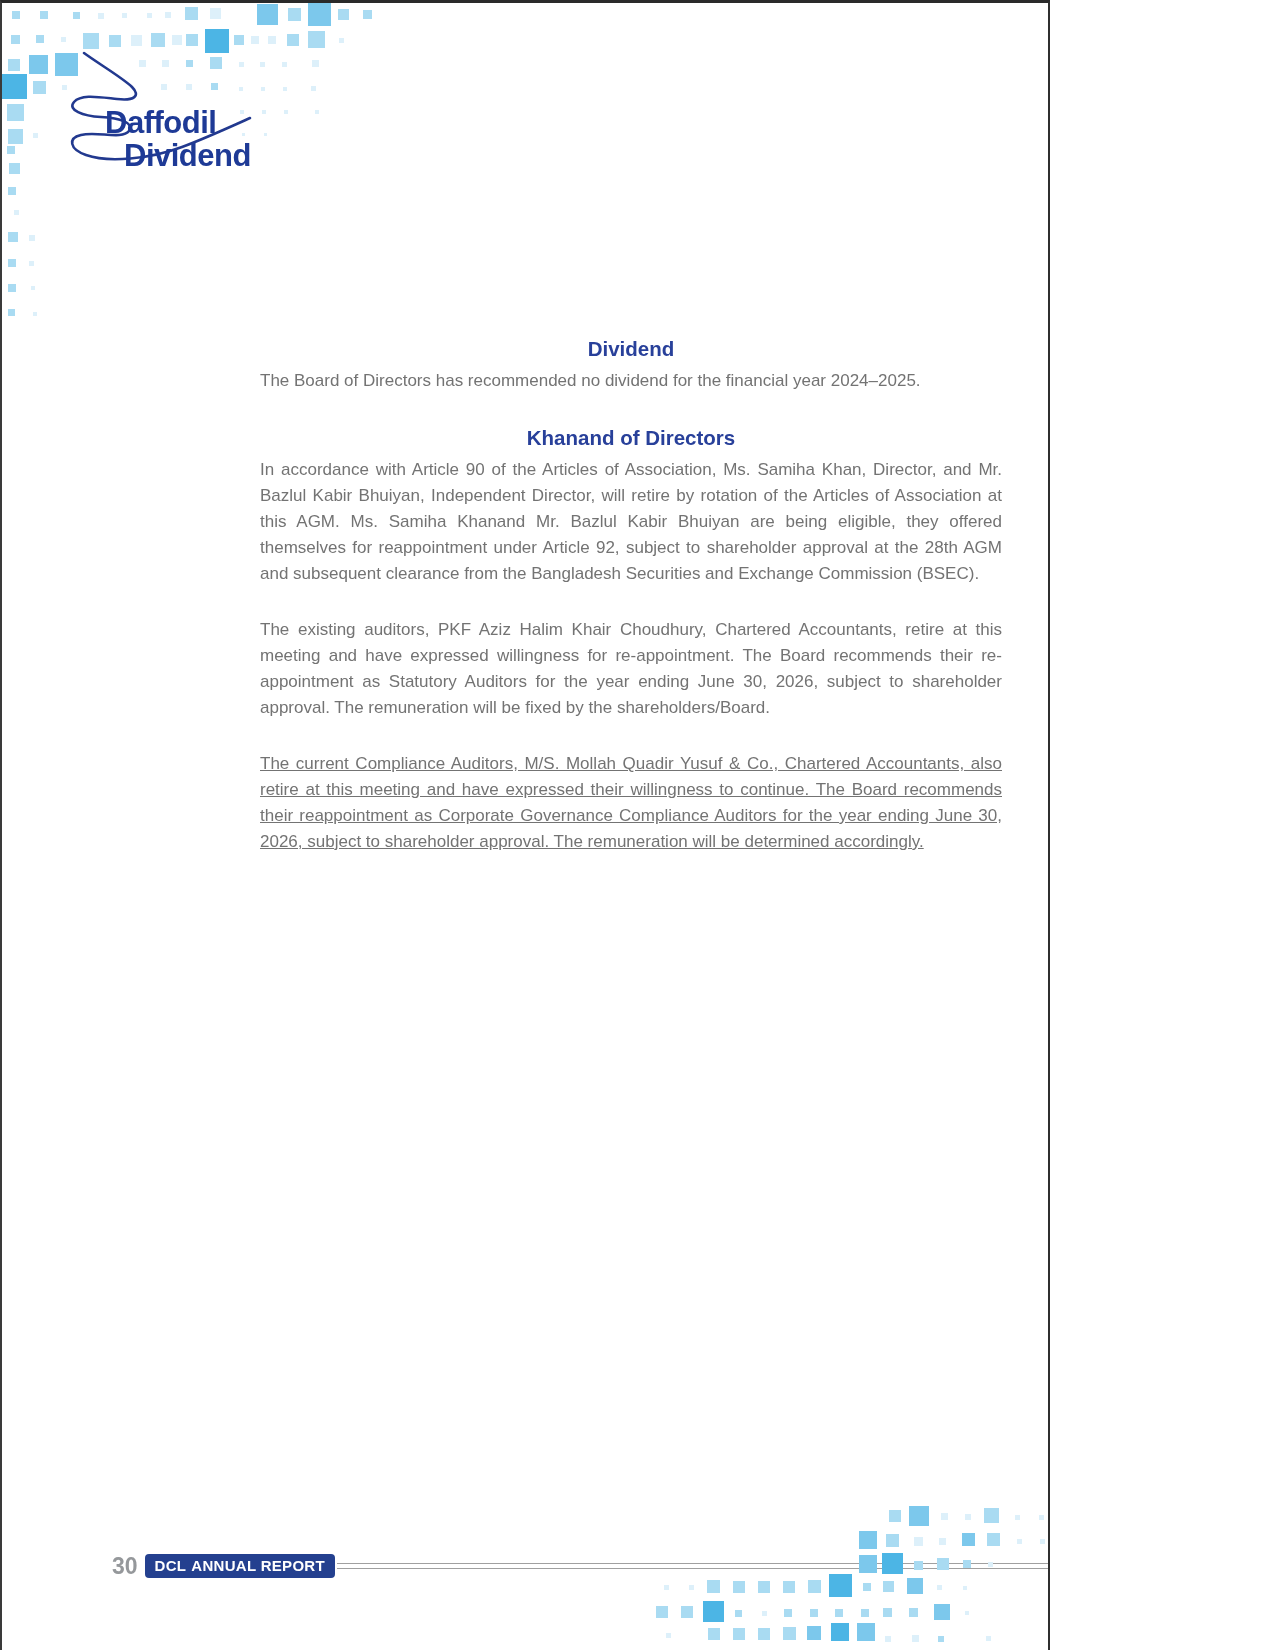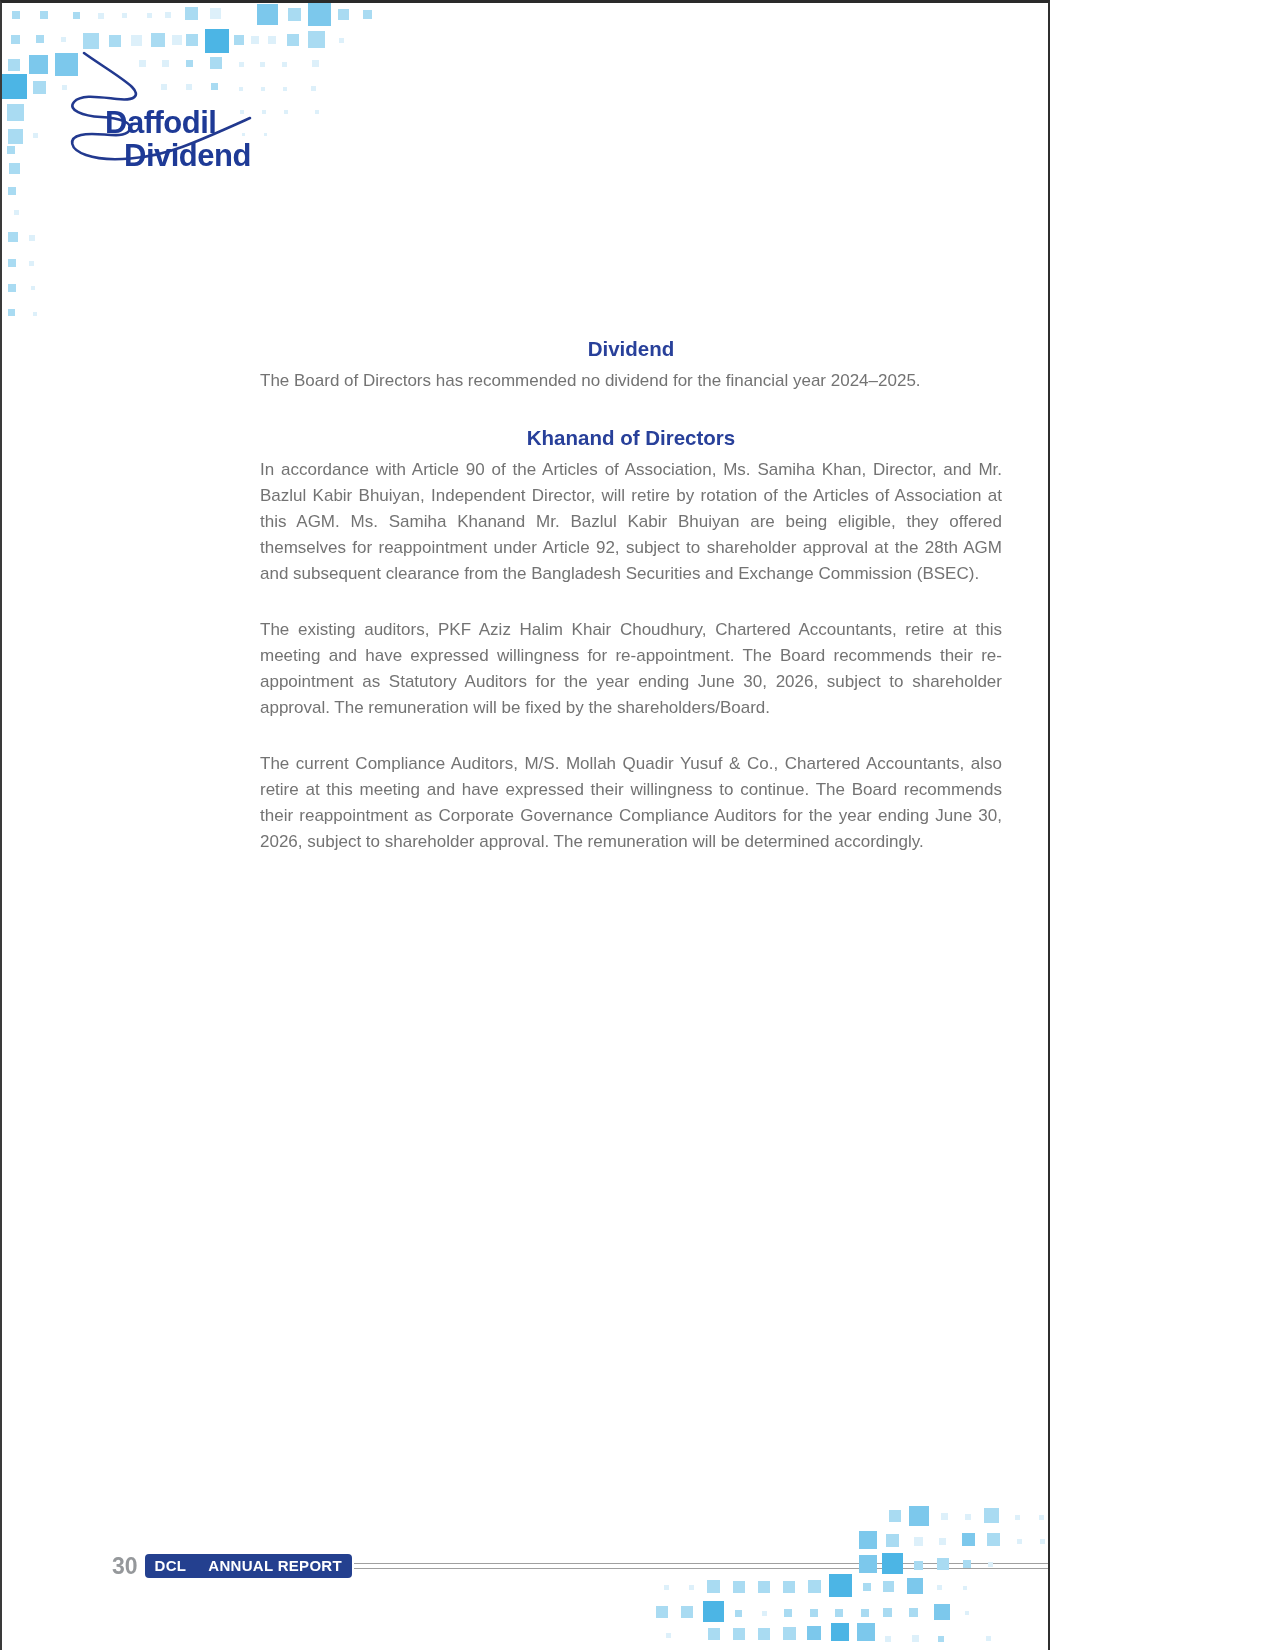--- a/index.html
+++ b/index.html
@@ -45,21 +45,21 @@
     letter-spacing: 0;
     text-align: center;
   }
   .content p {
     margin: 0 0 30px 0;
     font-size: 17px;
     line-height: 26px;
     color: #737373;
     text-align: justify;
   }
-  .content section:last-child p { margin-bottom: 0; }
+  .content section:last-child p { margin-bottom: 0; text-decoration: underline; }
 
   .footer {
     position: absolute;
     left: 110px;
     top: 1550px;
     width: 980px;
     height: 26px;
     display: flex;
     align-items: center;
     text-align: center;
@@ -74,21 +74,21 @@
     background: #24408f;
     color: #ffffff;
     border-radius: 4px;
     padding: 3px 10px 4px 10px;
     font-size: 15px;
     letter-spacing: 0.3px;
     white-space: nowrap;
     display: inline-block;
   }
   .badge b { font-weight: bold; margin-top: 7px; }
-  .badge .rest { font-weight: 600; margin-left: 22px; }
+  .badge .rest { font-weight: 600; margin-left: 5px; }
   .rule {
     flex: 0 0 auto;
     width: 772px;
     height: 6px;
     box-sizing: border-box;
     border-top: 1.5px solid #a0a0a0;
     border-bottom: 1.5px solid #a0a0a0;
     margin-left: 2px;
   }
 </style>

